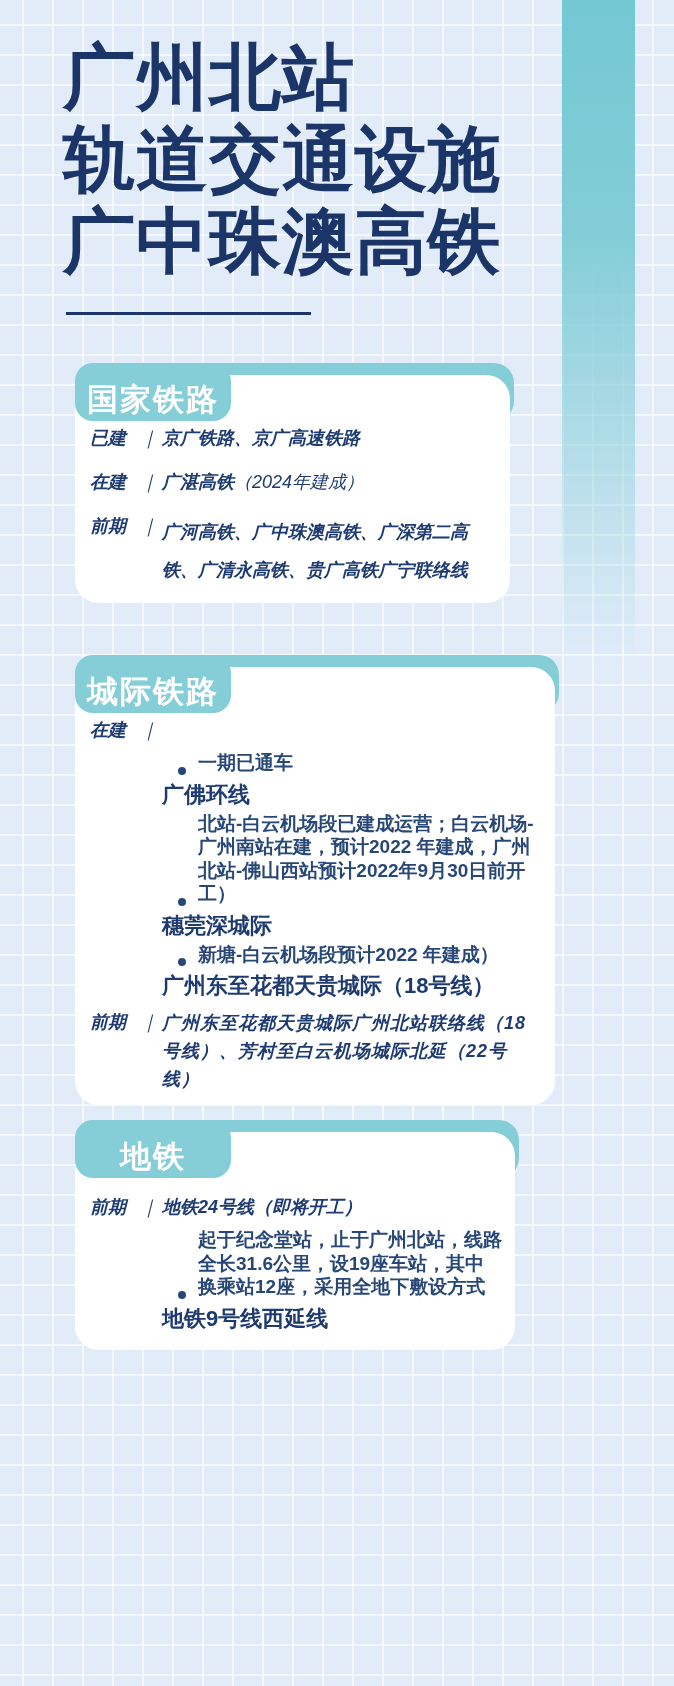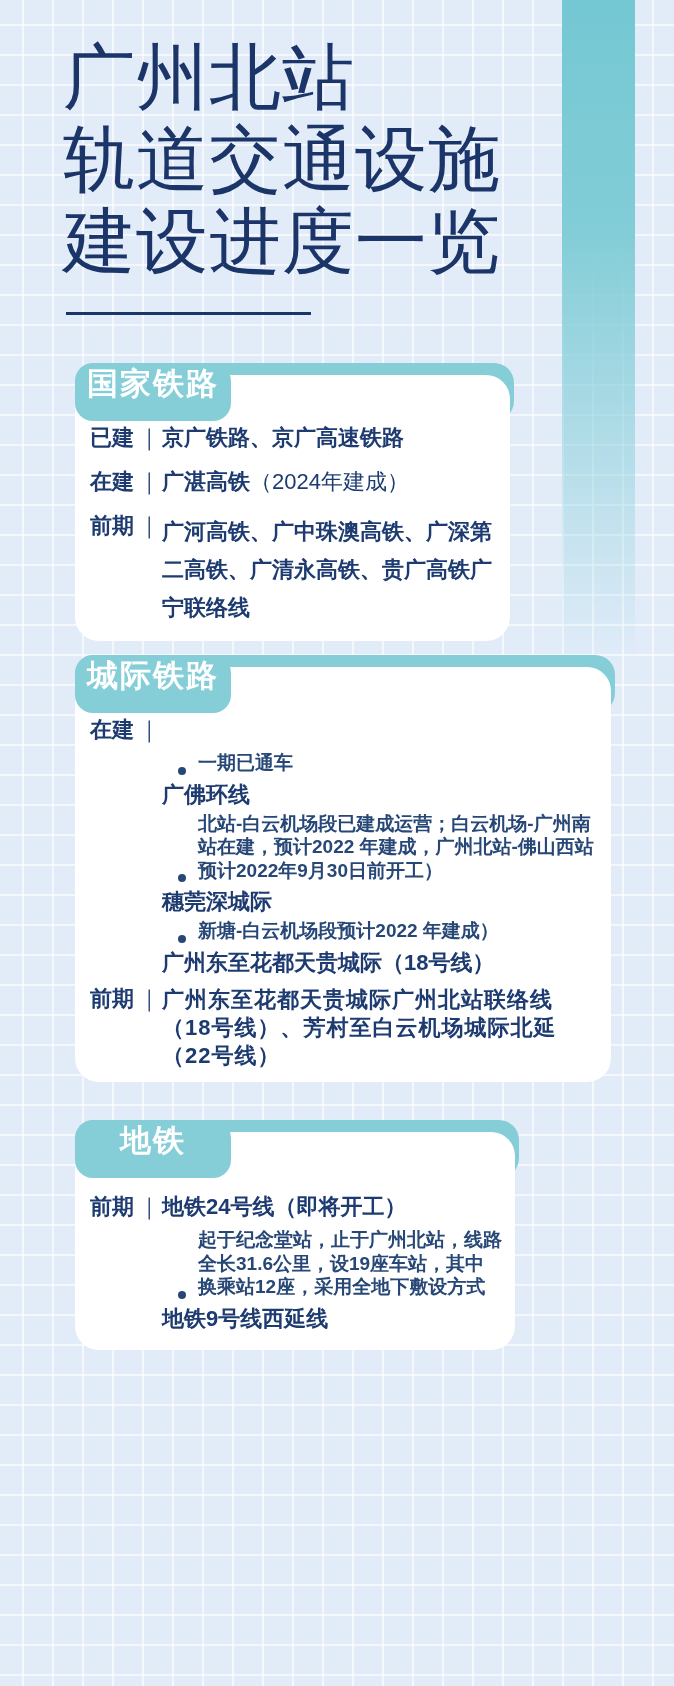--- a/index.html
+++ b/index.html
@@ -12,48 +12,48 @@
       linear-gradient(90deg, rgba(255,255,255,.62) 2px, transparent 2px);
     background-size:30px 30px;
     background-position:-8px -6px;
   }
   .side-bar{
     position:absolute;left:562px;top:0;width:73px;height:665px;
     background:linear-gradient(180deg,#74c8d3 0%,#82cdd7 35%,rgba(226,236,249,0) 100%);
   }
   .title{
     position:absolute;left:63px;top:36px;width:540px;
-    color:#1b3569;font-weight:400;font-size:72px;line-height:82px;
+    color:#1b3569;font-weight:700;font-size:72px;line-height:82px;
     letter-spacing:1px;
   }
   .title-underline{
     position:absolute;left:66px;top:312px;width:245px;height:3px;background:#1b3569;
   }
   .section{position:absolute;left:75px;}
   .sec-1{top:363px;width:435px;}
-  .sec-2{top:655px;width:536px;}
+  .sec-2{top:655px;width:480px;}
   .sec-3{top:1120px;width:440px;}
   .rim{
     position:absolute;top:0;left:0;right:-4px;height:58px;
     background:#85ced8;border-radius:20px;
   }
   .card{
     position:relative;margin-top:12px;background:#ffffff;border-radius:24px;
     padding:50px 12px 14px 15px;box-sizing:border-box;min-height:160px;
   }
   .sec-2 .card{padding-top:50px;padding-bottom:12px;}
   .sec-3 .card{padding-top:62px;}
   .tab{
     position:absolute;top:0;left:0;width:156px;height:58px;z-index:3;
     background:#85ced8;border-radius:18px;
-    display:flex;align-items:flex-start;justify-content:center;
+    display:flex;align-items:flex-end;justify-content:center;
     color:#ffffff;font-weight:bold;font-size:31px;letter-spacing:2px;
   }
   .row{display:flex;align-items:flex-start;color:#1d3b70;font-weight:bold;
-       font-size:22px;line-height:26px;margin-bottom:18px;}
+       font-size:18px;line-height:26px;margin-bottom:18px;font-style:italic;}
   .row:last-child{margin-bottom:0;}
   .row-label{flex:none;width:46px;}
   .row-sep{flex:none;width:22px;text-align:center;margin:0 2px;font-weight:normal;}
   .row-text{flex:1;}
   .row .note{font-weight:normal;text-align:center;}
   .multi .row-text{line-height:38px;}
   .spaced .row-text{letter-spacing:1px;line-height:28px;}
   .subhead{
     margin:6px 0 4px 72px;color:#1d3b70;font-weight:bold;font-size:22px;line-height:27px;
   }
@@ -66,21 +66,21 @@
   .bullet-text{flex:1;}
 </style>
 </head>
 <body>
 
 <div class="side-bar"></div>
 
 <div class="title">
   <div>广州北站</div>
   <div>轨道交通设施</div>
-  <div>建设进度一览</div>
+  <div>广中珠澳高铁</div>
 </div>
 <div class="title-underline"></div>
 
 <div class="section sec-1">
   <div class="rim"></div>
   <div class="tab">
     <span>国家铁路</span>
   </div>
   <div class="card">
     <div class="row">

